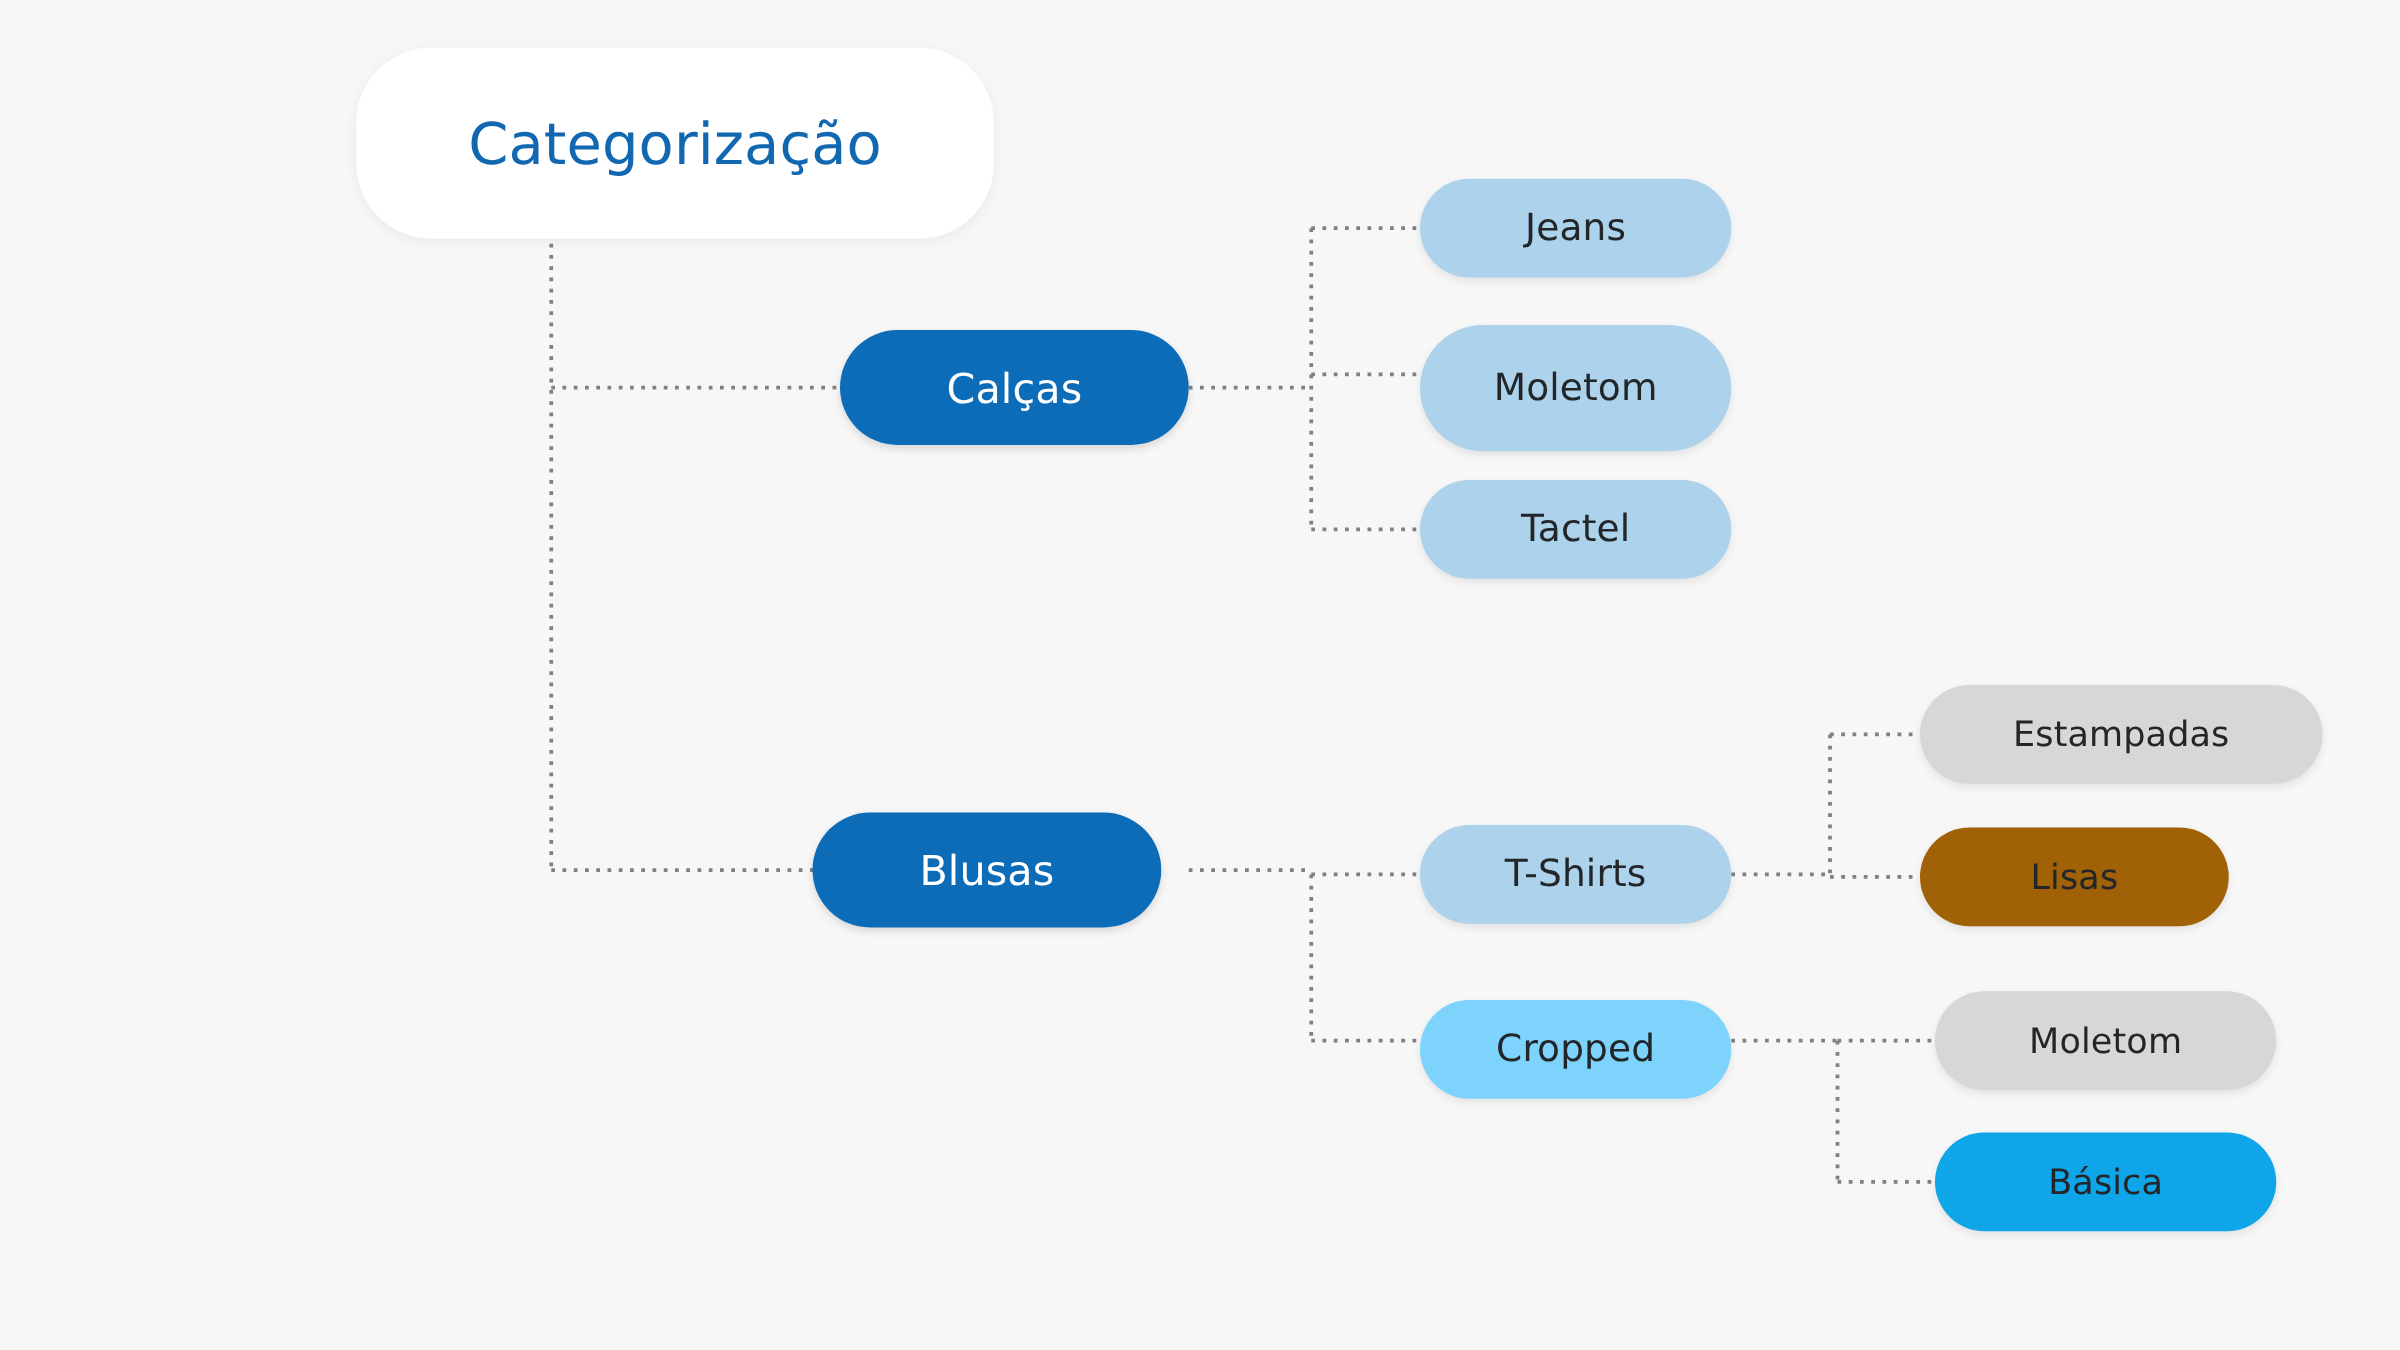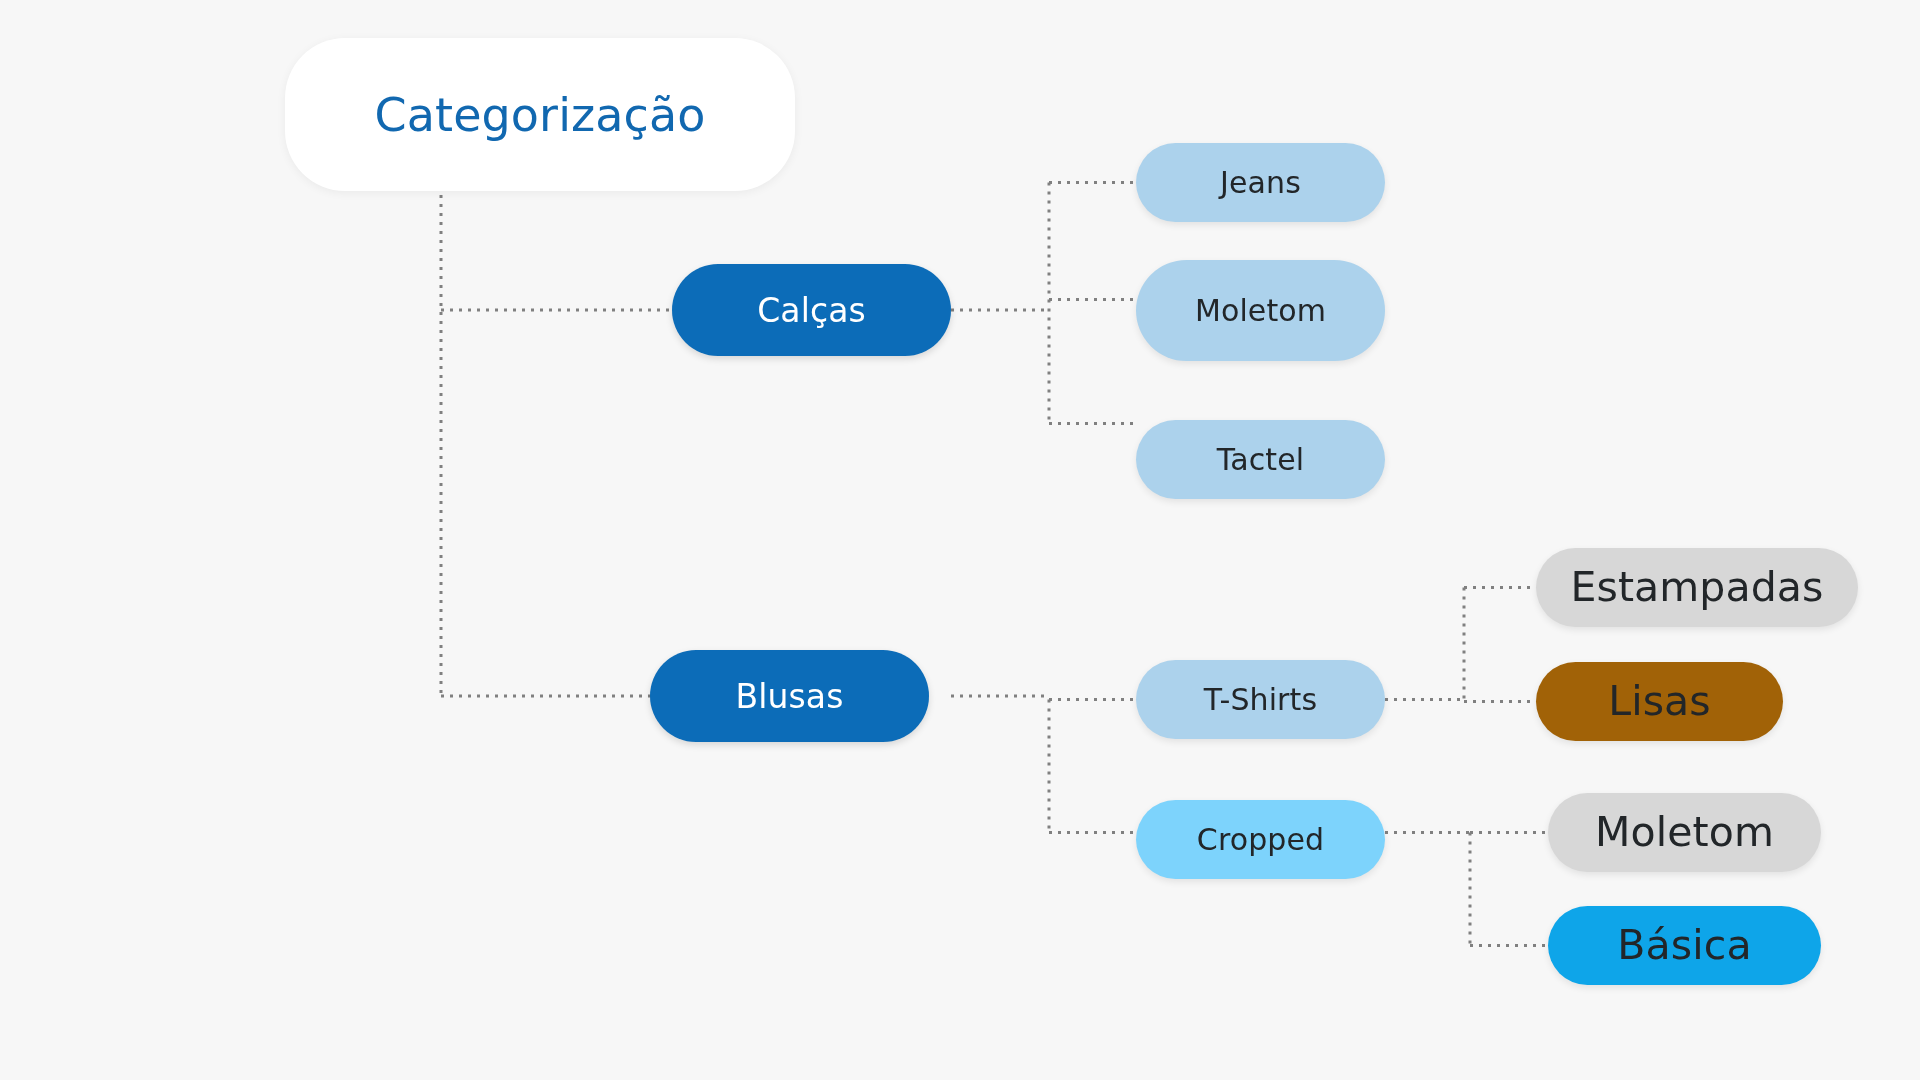--- a/index.html
+++ b/index.html
@@ -54,21 +54,21 @@
   .node-l2 {
     background: #acd2ec;
     color: #222629;
     font-size: 30px;
     font-weight: 400;
     box-shadow: 0 3px 7px rgba(0,0,0,0.085);
   }
   .node-l3 {
     background: #d7d7d7;
     color: #222629;
-    font-size: 41px;
+    font-size: 28px;
     font-weight: 400;
     box-shadow: 0 3px 7px rgba(0,0,0,0.085);
     align-items: center;
   }
   .node-label {
     display: block;
     line-height: 1;
   }
 </style>
 </head>
@@ -103,21 +103,21 @@
       </div>
       <div class="node node-l1" style="left: 672px; top: 264px; width: 279px; height: 92px; background: rgb(12, 108, 184); color: #ffffff;">
         <span class="node-label">Calças</span>
       </div>
       <div class="node node-l2" style="left: 1136px; top: 143px; width: 249px; height: 79px; background: rgb(172, 210, 236); color: rgb(34, 38, 41); align-items: center;">
         <span class="node-label">Jeans</span>
       </div>
       <div class="node node-l2" style="left: 1136px; top: 260px; width: 249px; height: 101px; background: rgb(172, 210, 236); color: rgb(34, 38, 41);">
         <span class="node-label">Moletom</span>
       </div>
-      <div class="node node-l2" style="left: 1136px; top: 384px; width: 249px; height: 79px; background: rgb(172, 210, 236); color: rgb(34, 38, 41); margin-top: 36px;">
+      <div class="node node-l2" style="left: 1136px; top: 384px; width: 249px; height: 79px; background: rgb(172, 210, 236); color: rgb(34, 38, 41);">
         <span class="node-label">Tactel</span>
       </div>
       <div class="node node-l1" style="left: 650px; top: 650px; width: 279px; height: 92px; background: rgb(12, 108, 184); color: rgb(255, 255, 255);">
         <span class="node-label">Blusas</span>
       </div>
       <div class="node node-l2" style="left: 1136px; top: 660px; width: 249px; height: 79px; background: rgb(172, 210, 236); color: rgb(34, 38, 41);">
         <span class="node-label">T-Shirts</span>
       </div>
       <div class="node node-l3" style="left: 1536px; top: 548px; width: 322px; height: 79px; background: rgb(215, 215, 215); color: rgb(34, 38, 41);">
         <span class="node-label">Estampadas</span>

